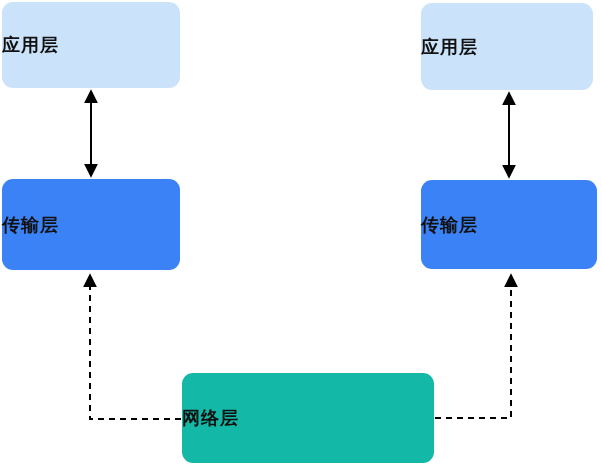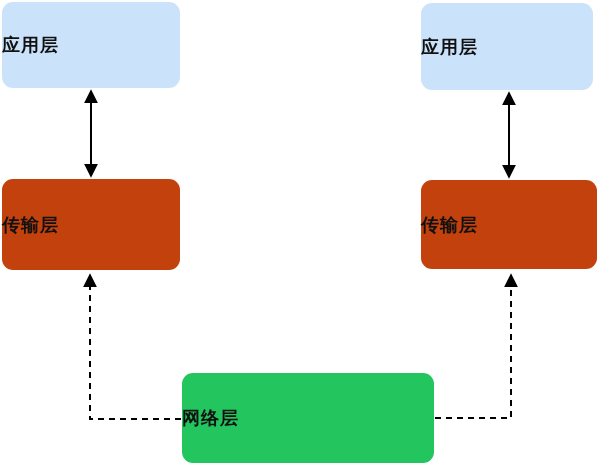--- a/index.html
+++ b/index.html
@@ -16,22 +16,22 @@
     border-radius: 11px;
     display: flex;
     align-items: center;
     font-size: 18px;
     font-weight: 700;
     color: #111111;
     letter-spacing: 1px;
     box-sizing: border-box;
   }
   .node-app { background: #cbe3fa; }
-  .node-transport { background: #c2410c; border-radius: 11px; }
-  .node-network { background: #22c55e; font-family: Liberation Mono, monospace; }
+  .node-transport { background: #3b82f6; border-radius: 11px; }
+  .node-network { background: #14b8a6; font-family: Liberation Mono, monospace; }
 
   .app-left       { left: 2px;   top: 2px;   width: 178px; height: 86px; }
   .transport-left { left: 2px;   top: 179px; width: 178px; height: 91px; }
   .app-right      { left: 421px; top: 3px;   width: 172px; height: 87px; }
   .transport-right{ left: 421px; top: 180px; width: 176px; height: 89px; }
   .network-bottom { left: 182px; top: 373px; width: 252px; height: 90px; }
 
   .arrow-layer {
     position: absolute;
     left: 0; top: 0;

